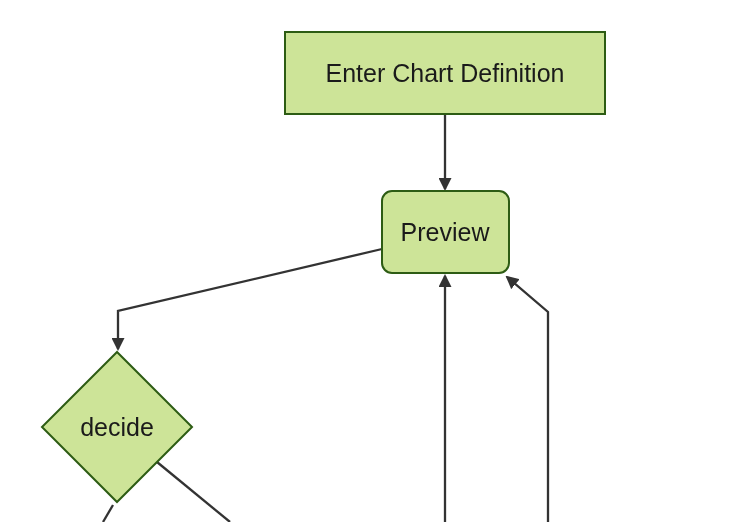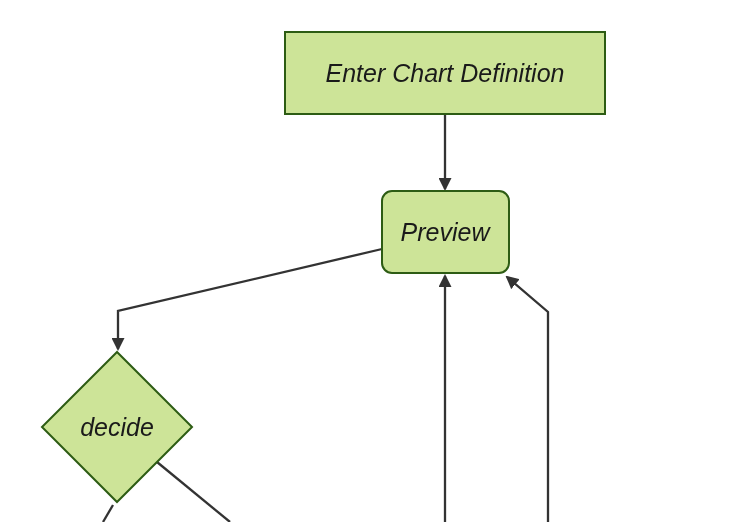--- a/index.html
+++ b/index.html
@@ -7,21 +7,20 @@
     padding: 0;
     background: #ffffff;
   }
   .canvas {
     position: relative;
     width: 740px;
     height: 522px;
     background: var(--canvas-bg, #ffffff);
     overflow: hidden;
     font-family: "Liberation Sans", sans-serif;
-    font-style: italic;
   }
   svg { display: block; }
   .edge {
     stroke: var(--edge-color, #333333);
     stroke-width: 2.3;
     fill: none;
   }
   .arrowhead {
     fill: var(--edge-color, #333333);
     stroke: none;

